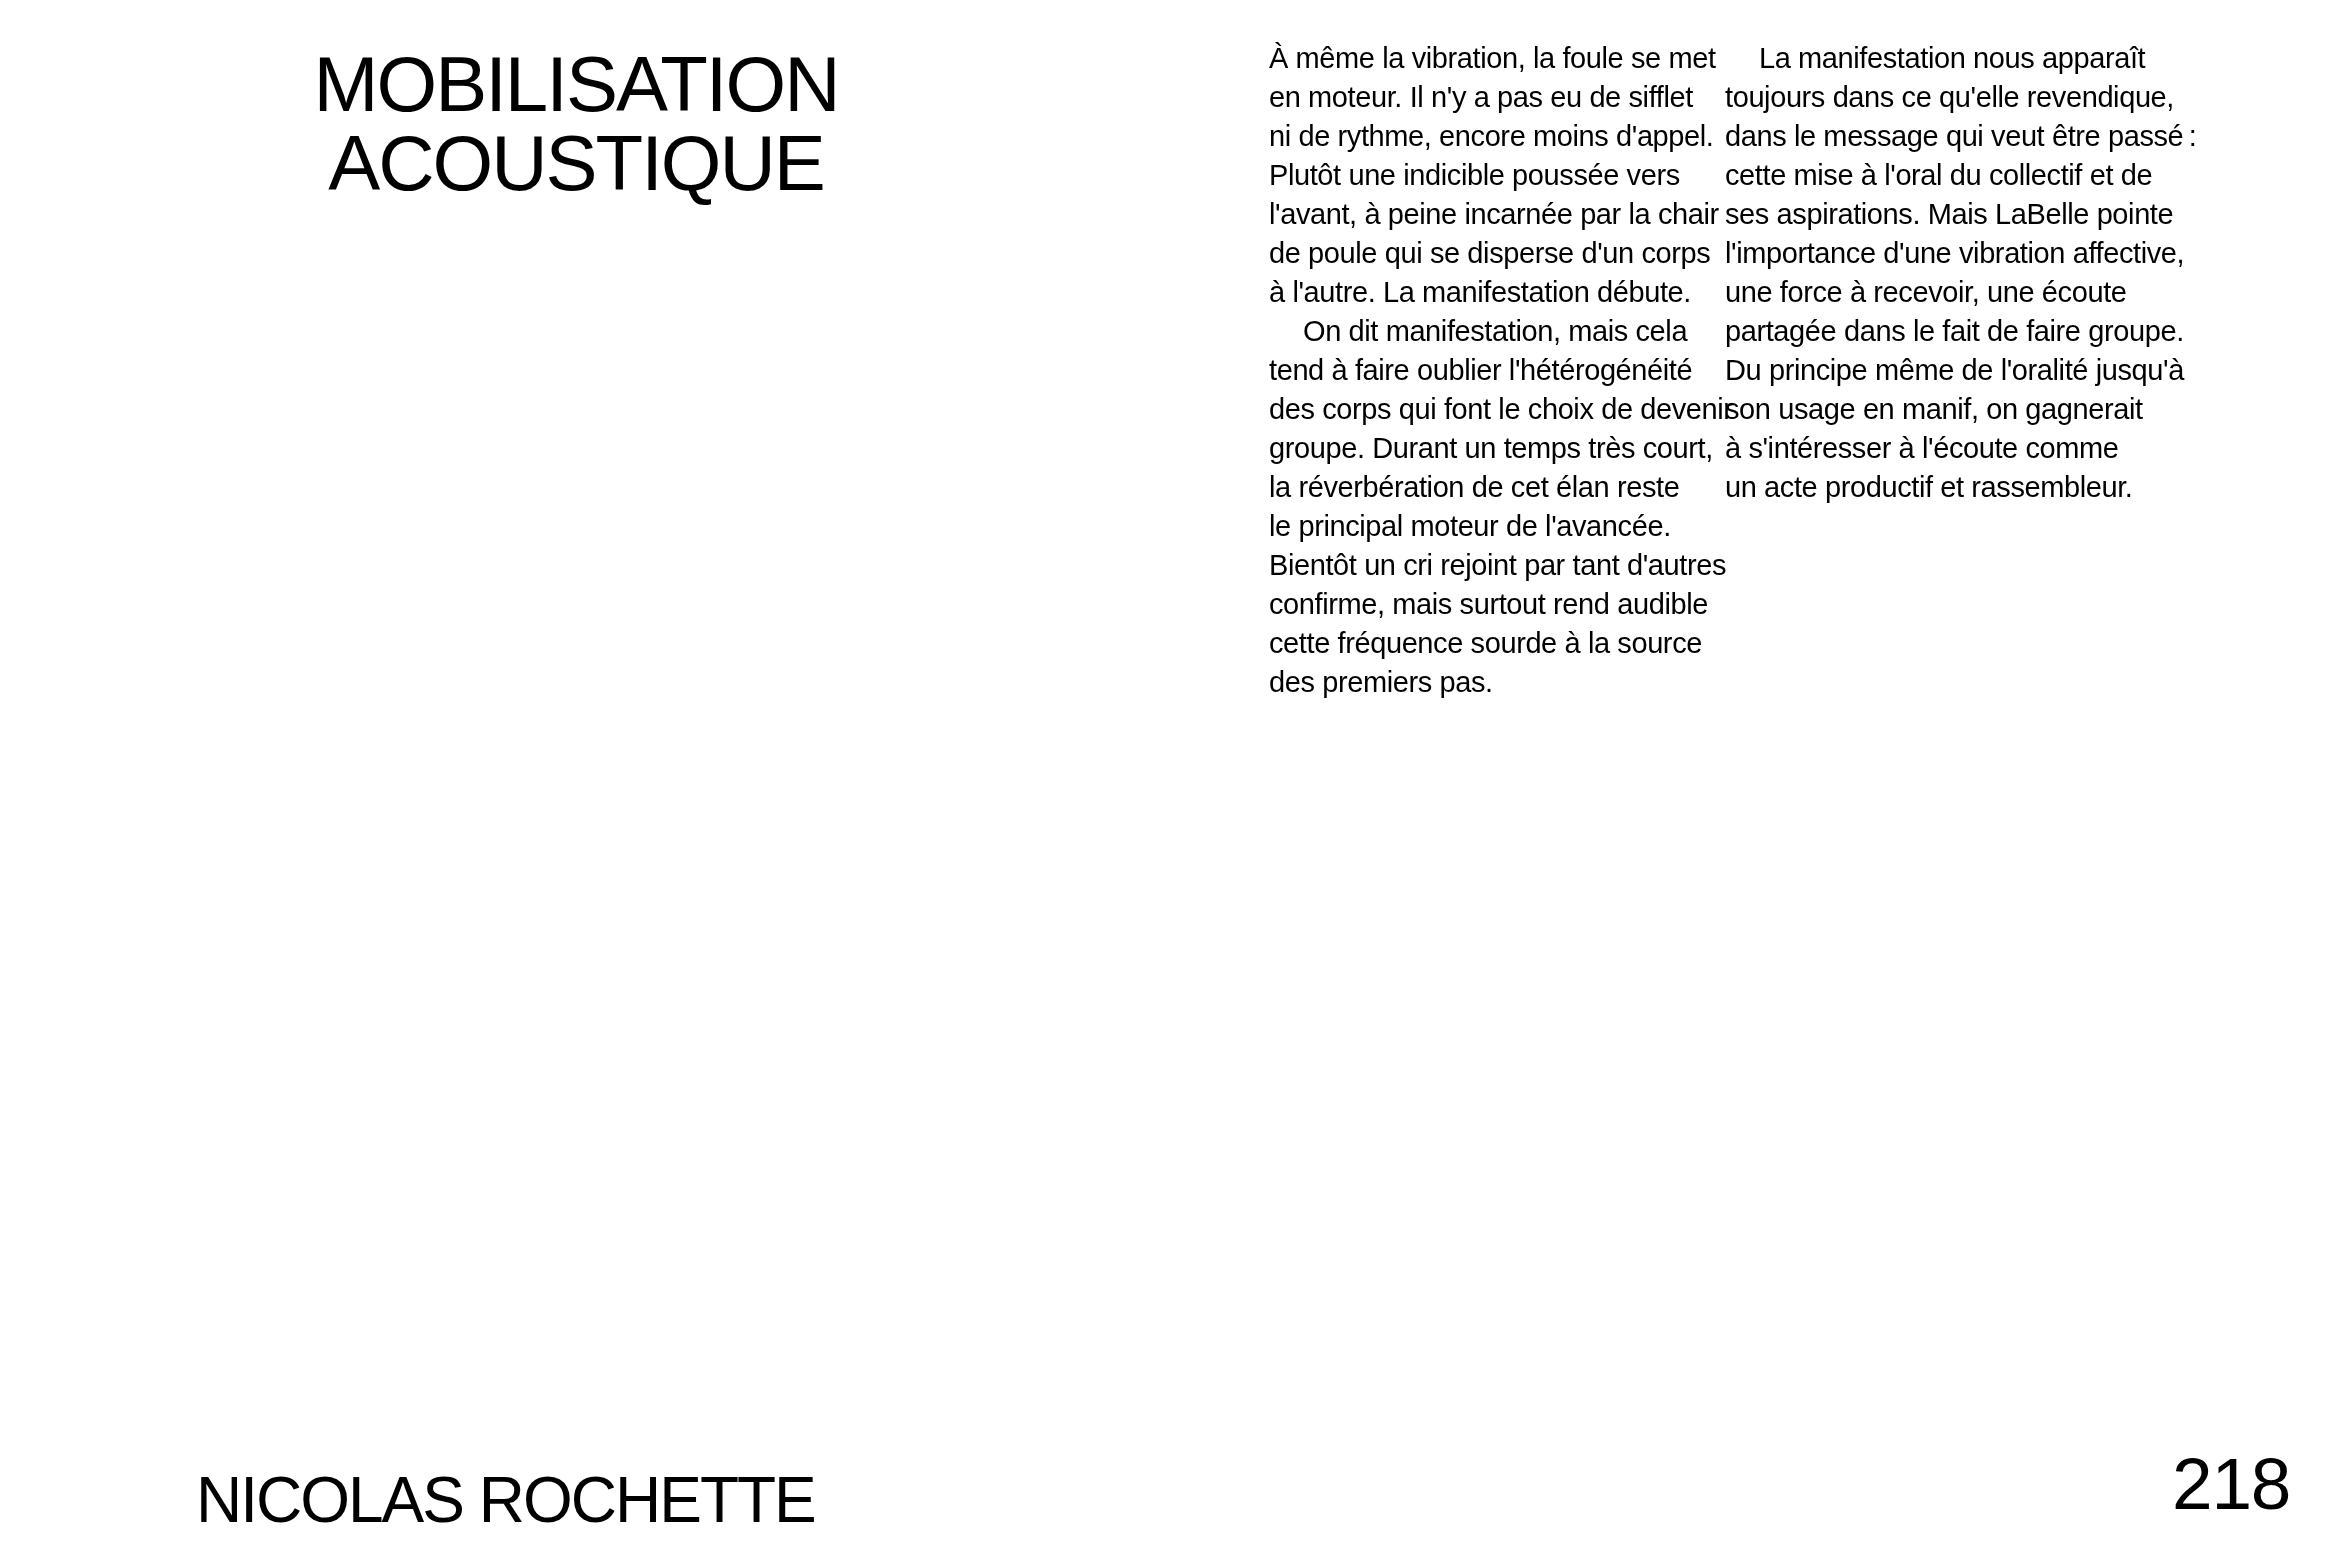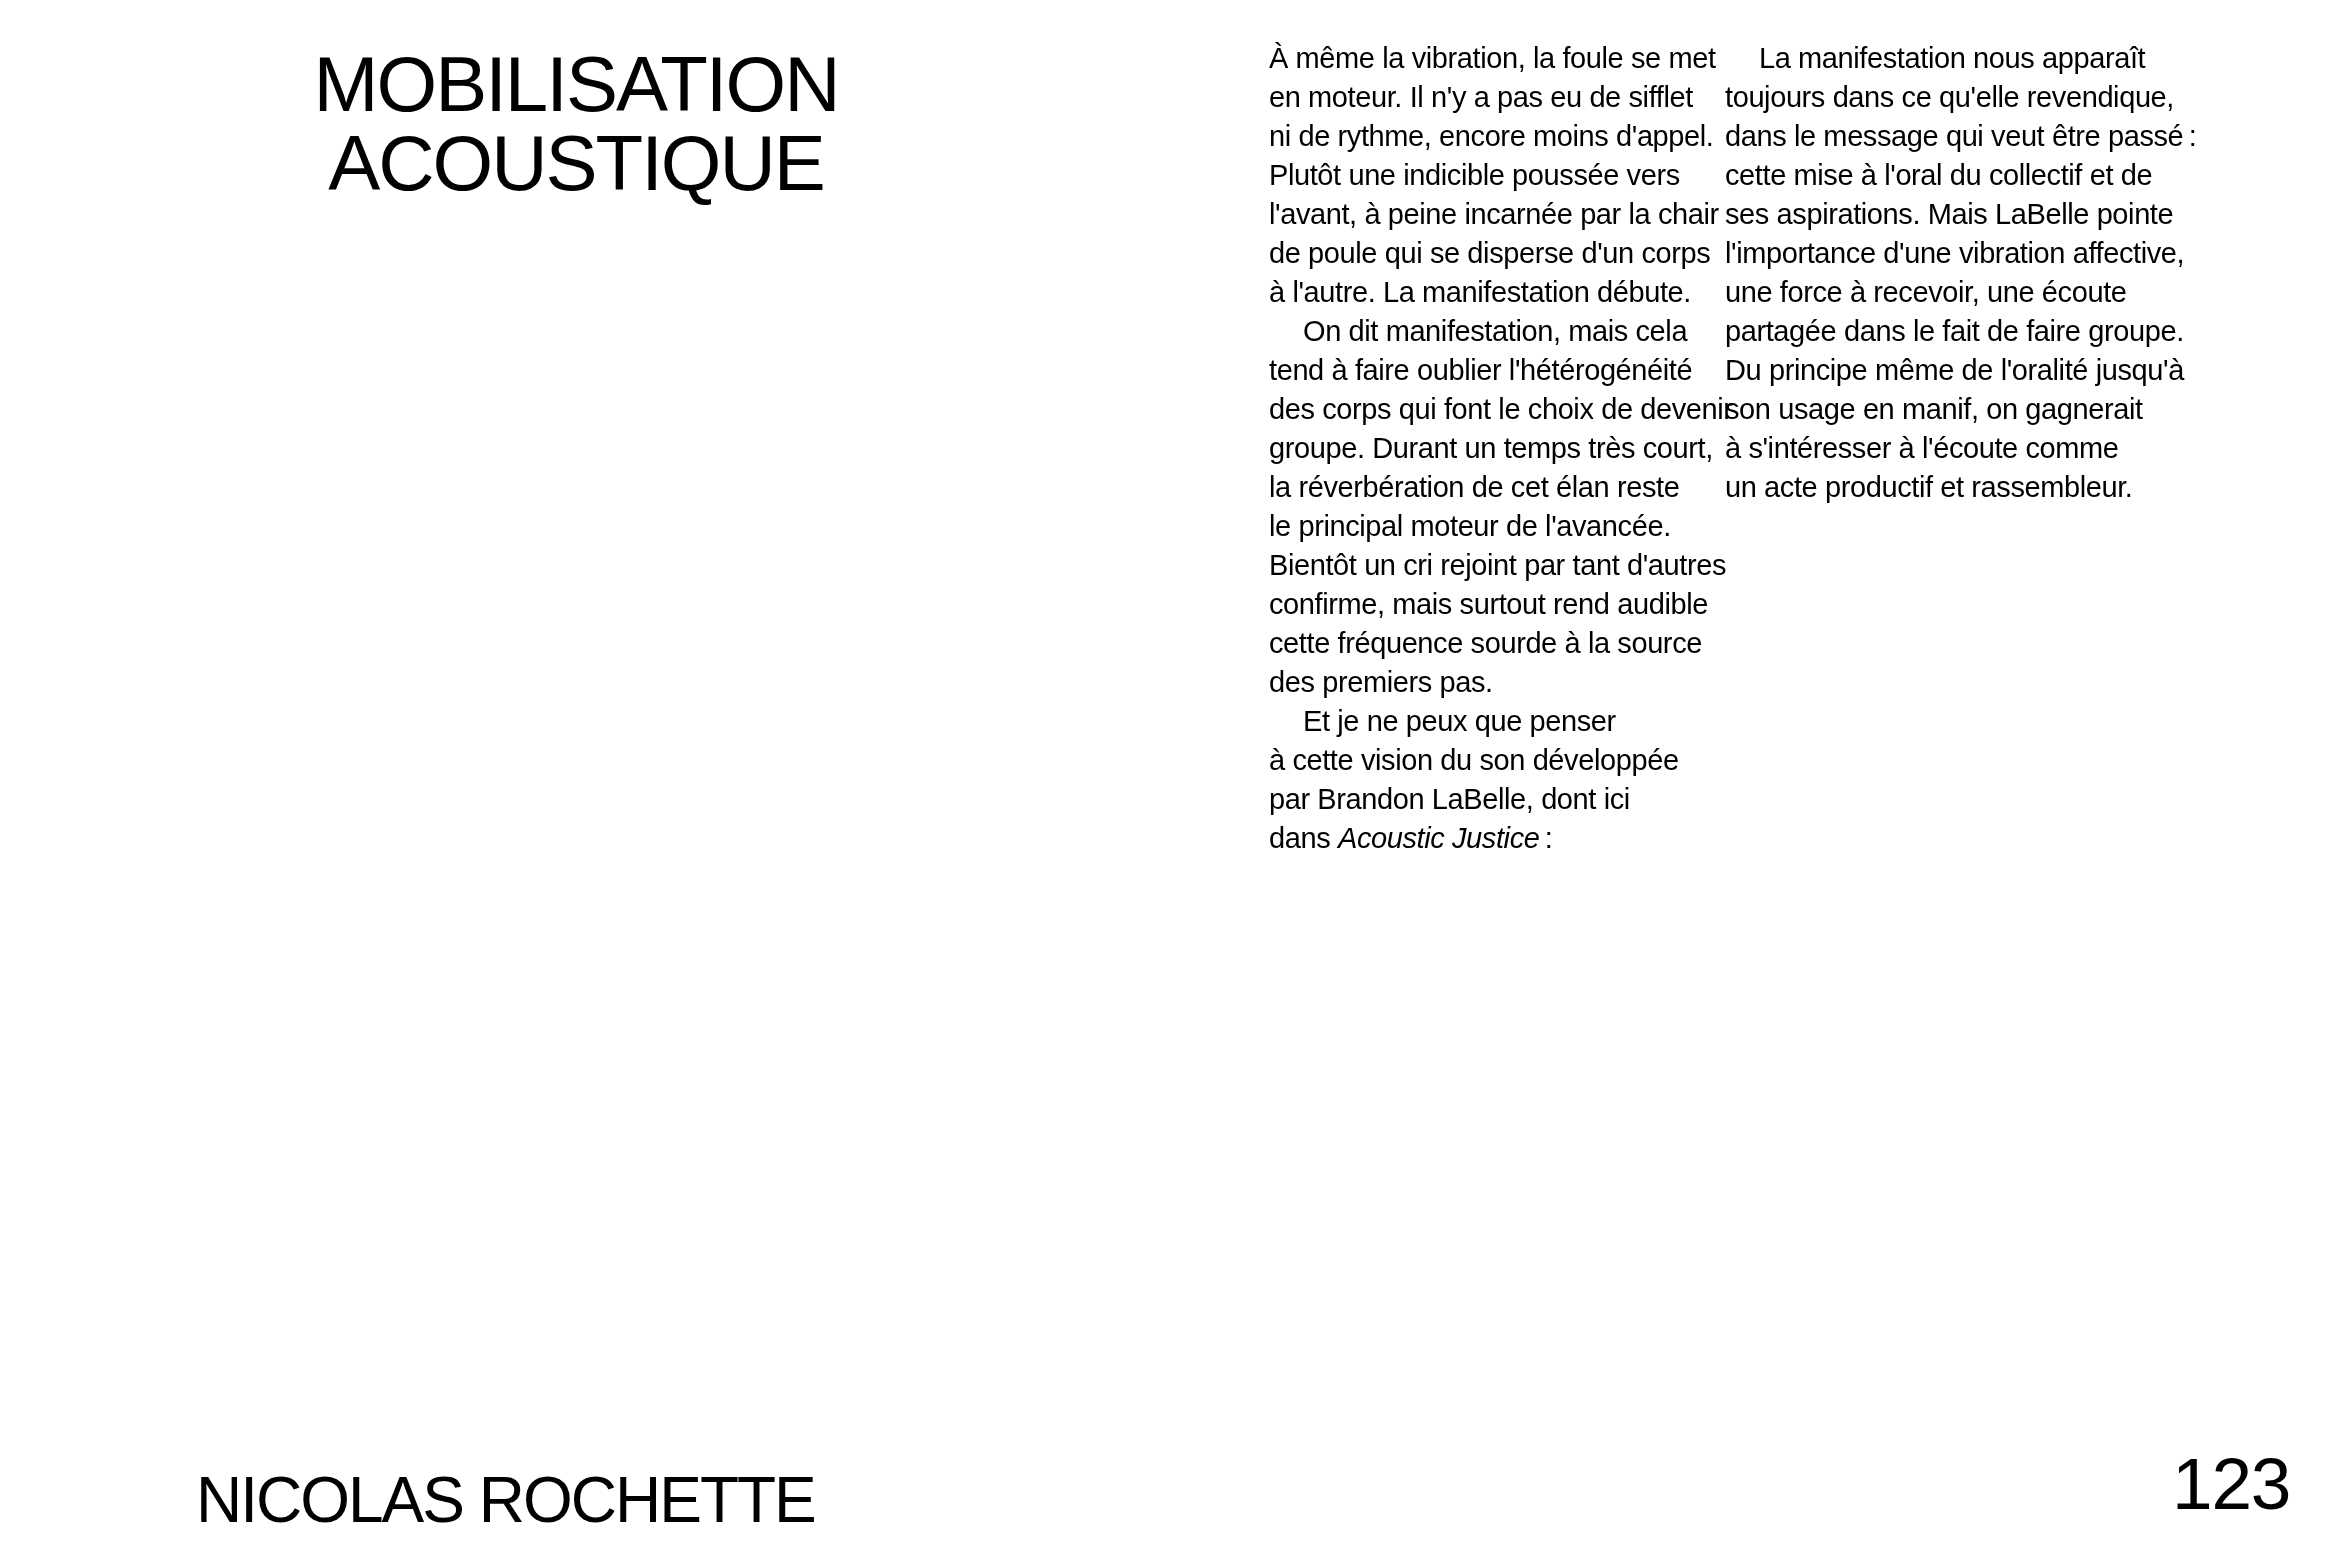--- a/index.html
+++ b/index.html
@@ -56,36 +56,32 @@
     <p class="indent">On dit manifestation, mais cela
 tend à faire oublier l'hétérogénéité
 des corps qui font le choix de devenir
 groupe. Durant un temps très court,
 la réverbération de cet élan reste
 le principal moteur de l'avancée.
 Bientôt un cri rejoint par tant d'autres
 confirme, mais surtout rend audible
 cette fréquence sourde à la source
 des premiers pas.</p>
-    <p class="indent"><span>Et je ne peux que penser
-à cette vision du son développée
-par Brandon LaBelle, dont ici
-dans </span><em>Acoustic Justice</em><span> :</span></p>
   </section>
 
 <section id="col2" class="col">
     <p class="indent">La manifestation nous apparaît
 toujours dans ce qu'elle revendique,
 dans le message qui veut être passé :
 cette mise à l'oral du collectif et de
 ses aspirations. Mais LaBelle pointe
 l'importance d'une vibration affective,
 une force à recevoir, une écoute
 partagée dans le fait de faire groupe.
 Du principe même de l'oralité jusqu'à
 son usage en manif, on gagnerait
 à s'intéresser à l'écoute comme
 un acte productif et rassembleur.</p>
   </section>
 
 <div id="author">NICOLAS ROCHETTE</div>
-<div id="pagenum">123</div>
+<div id="pagenum">218</div>
 
 
 </body></html>

